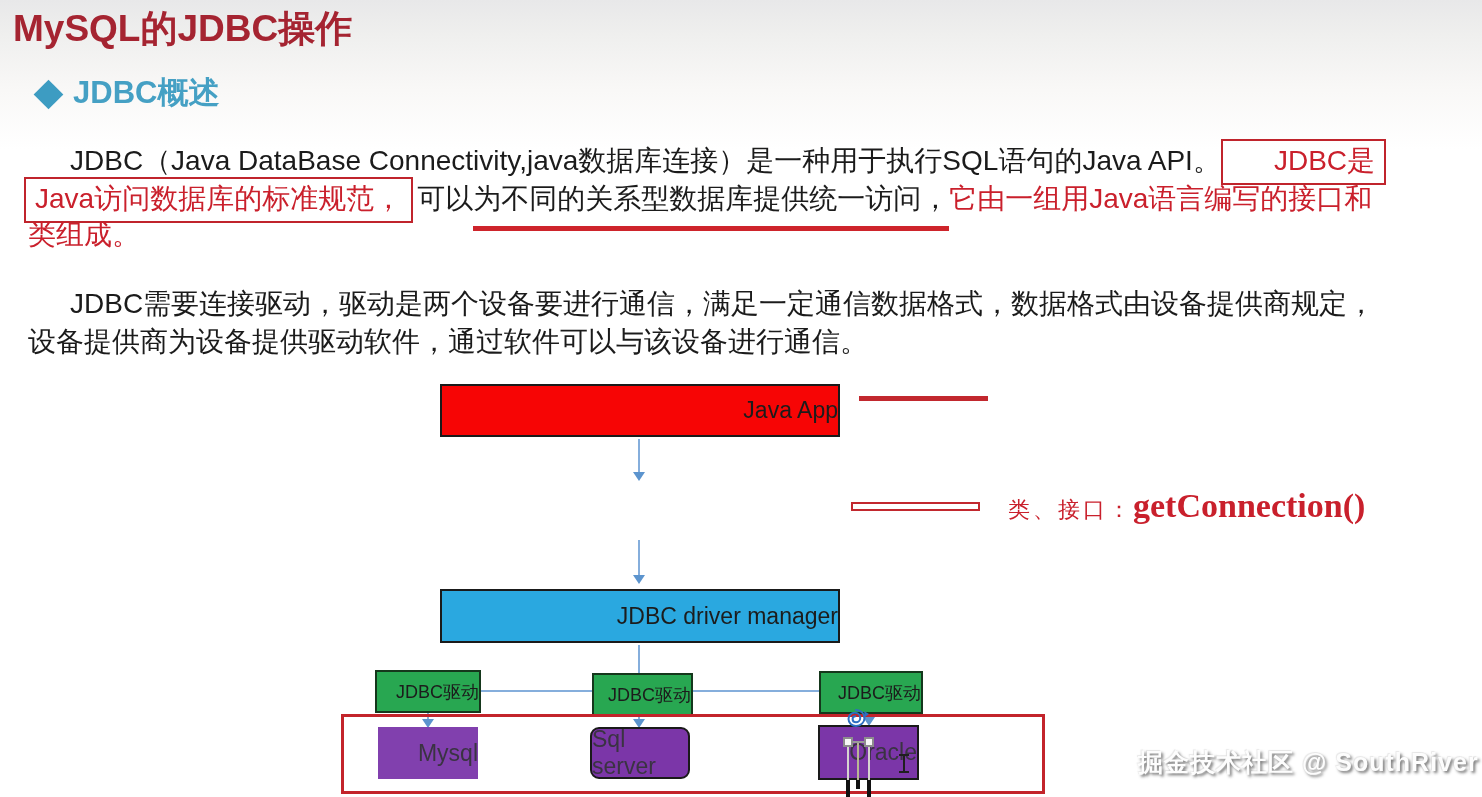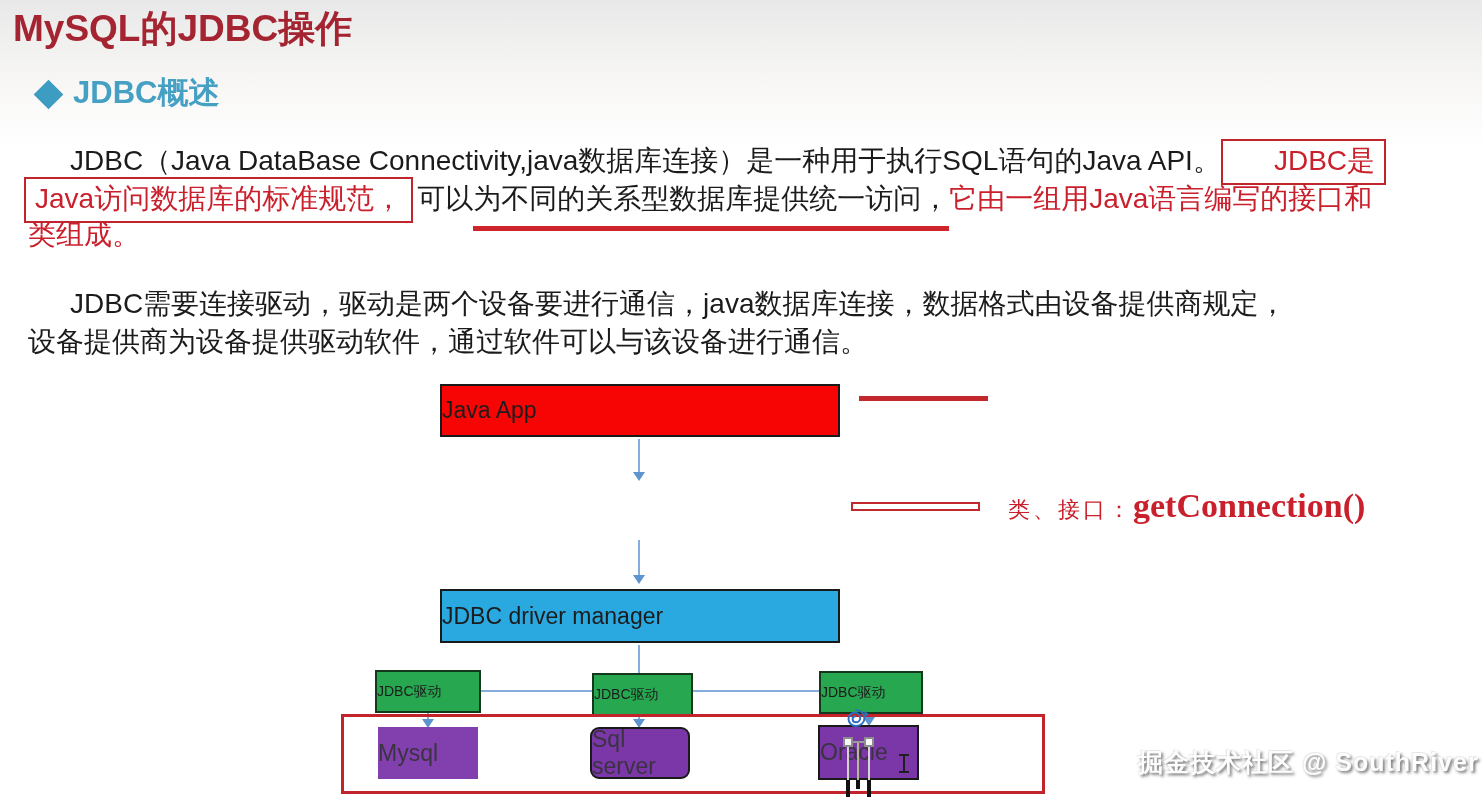--- a/index.html
+++ b/index.html
@@ -25,27 +25,27 @@
   .red-boxed {
     display:inline-block; color:#ca202c; border:2px solid #c0242c;
     padding:1px 9px 3px 9px; margin-right:4px;
   }
   .red-underlined {
     border-bottom:5px solid #ce242b; padding-bottom:12px;
   }
 
   
   .node {
-    position:absolute; display:flex; align-items:center; justify-content:flex-start;
+    position:absolute; display:flex; align-items:center; justify-content:flex-end;
     border:2px solid #1a1a1a; font-size:23px; color:#1c1c1c; z-index:2;
   }
   .node-app     { left:440px; top:384px; width:400px; height:53px; background:#f70505; }
   .node-api     { left:440px; top:483px; width:400px; height:55px; background:#fbf607; }
   .node-manager { left:440px; top:589px; width:400px; height:54px; background:#2aa8e0; }
-  .node-green   { background:#28a751; border:2px solid #15371c; font-size:14px; }
+  .node-green   { background:#28a751; border:2px solid #15371c; font-size:18px; }
   .node-drv1 { left:375px; top:670px; width:106px; height:43px; }
   .node-drv2 { left:592px; top:673px; width:101px; height:44px; }
   .node-drv3 { left:819px; top:671px; width:104px; height:43px; }
   .node-purple { background:#7b36a8; border:2px solid #1a1a1a; color:#3a3342; font-size:23px; }
   .node-db1 { left:378px; top:727px; width:100px; height:52px; background:#8140ae; border:none; }
   .node-db2 { left:590px; top:727px; width:100px; height:52px;border-radius:9px; }
   .node-db3 { left:818px; top:725px; width:101px; height:55px; }
 
   .vline { position:absolute; width:2px; background:#85aedc; z-index:1; }
   .hline { position:absolute; height:2px; background:#85aedc; z-index:1; }
@@ -106,21 +106,21 @@
   </div>
 
   <div class="para-line" style="left:28px; top:139px; text-indent:42px;">
     <span>JDBC（Java DataBase Connectivity,java数据库连接）是一种用于执行SQL语句的Java API。</span><span class="red-boxed">JDBC是</span>
   </div>
   <div class="para-line" style="left:24px; top:177px;">
     <span class="red-boxed">Java访问数据库的标准规范，</span><span>可以</span><span class="red-underlined">为不同的关系型数据库提供统一访问，</span><span class="red-text">它由一组用Java语言编写的接口和</span>
   </div>
   <div class="para-line red-text" style="left:28px; top:216px;">类组成。</div>
 
-  <div class="para-line" style="left:28px; top:285px; text-indent:42px;">JDBC需要连接驱动，驱动是两个设备要进行通信，java数据库连接，数据格式由设备提供商规定，</div>
+  <div class="para-line" style="left:28px; top:285px; text-indent:42px;">JDBC需要连接驱动，驱动是两个设备要进行通信，满足一定通信数据格式，数据格式由设备提供商规定，</div>
   <div class="para-line" style="left:28px; top:323px;">设备提供商为设备提供驱动软件，通过软件可以与该设备进行通信。</div>
 
   <div class="vline" style="left:638px; top:439px; height:34px;"></div>
   <div class="arrowhead" style="left:633px; top:472px;"></div>
   <div class="vline" style="left:638px; top:540px; height:36px;"></div>
   <div class="arrowhead" style="left:633px; top:575px;"></div>
   <div class="vline" style="left:638px; top:645px; height:30px;"></div>
   <div class="hline" style="left:481px; top:690px; width:339px;"></div>
   <div class="vline" style="left:427px; top:713px; height:8px;"></div>
   <div class="arrowhead" style="left:422px; top:719px;"></div>

